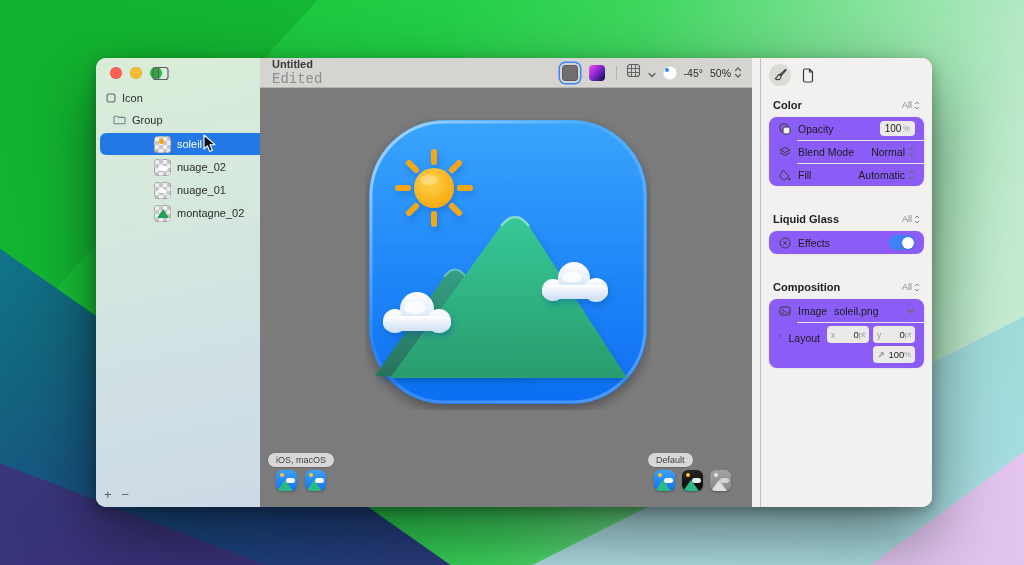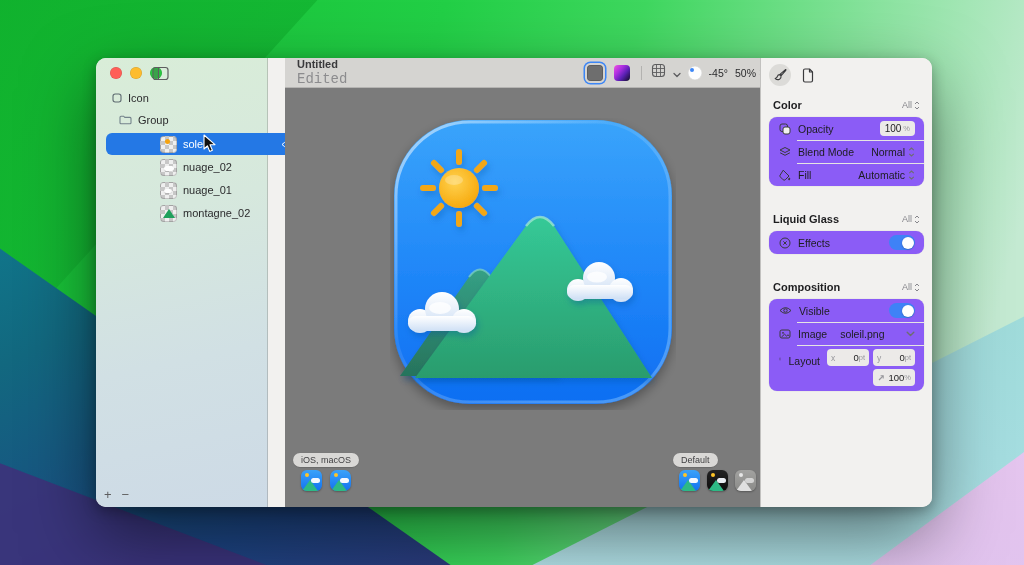--- a/index.html
+++ b/index.html
@@ -22,21 +22,21 @@
             box-shadow:0 28px 70px rgba(0,0,0,.5), 0 4px 14px rgba(0,0,0,.3); }
 
   
   .sidebar { position:absolute; left:0; top:0; width:172px; height:449px;
              background:linear-gradient(168deg,#d9edd8 0%,#d6e8dd 34%,#d1e0e4 66%,#cddae6 100%);
              border-right:1px solid rgba(120,120,120,.35); }
   .traffic { position:absolute; top:67px; left:104px; display:flex; gap:8px; }
   .tl { width:12px; height:12px; border-radius:50%; box-shadow:inset 0 0 0 .5px rgba(0,0,0,.15); }
   .tl-red{ background:#ff5e57; } .tl-yellow{ background:#fdbc2e; } .tl-green{ background:#28c73f; }
   .sb-toggle { position:absolute; left:151px; top:65px; width:17px; height:15px; }
-  .tree { position:absolute; left:0; top:30px; width:204px;margin-left:6px; }
+  .tree { position:absolute; left:0; top:30px; width:204px; }
   .tree-row { display:flex; align-items:center; height:20px; font-size:11px; color:#2b2b2d; }
   .tree-root { padding-left:10px; gap:6px; }
   .tree-group { padding-left:17px; gap:6px; margin-top:2px; }
   .layers { margin-top:3px; }
   .layer-row { position:relative; margin:1px 4px; height:22px; border-radius:6px;
                display:flex; align-items:center; padding-left:54px; gap:6px;
                font-size:11px; color:#2b2b2d; }
   .layer-row.selected { background:#2478e5; color:#ffffff; }
   .thumb { width:17px; height:17px; border-radius:4px; position:relative; overflow:hidden;
            background:#efefef; border:.5px solid rgba(0,0,0,.18);
@@ -46,21 +46,21 @@
   .t-cloud{ position:absolute; left:3px; top:6px; width:10px; height:5px; border-radius:3px; background:#fdfdfd; box-shadow:0 .5px 1px rgba(0,0,0,.2); }
   .t-mtn  { position:absolute; bottom:3px; left:50%; transform:translateX(-50%); width:0; height:0;
             border-left:6px solid transparent; border-right:6px solid transparent; border-bottom:9px solid #1fa05c; }
   .t-mtn.small { border-left-width:4.5px; border-right-width:4.5px; border-bottom-width:7px; }
   .eye { position:absolute; right:9px; top:6px; }
   .sb-bottom { position:absolute; left:8px; bottom:6px; display:flex; gap:10px;
                font-size:13px; color:#5d5d5f; }
   .sb-bottom span { cursor:default; line-height:12px; }
 
   
-  .canvas-col { position:absolute; left:189px; top:0; width:492px; height:449px; background:#7b7b7b; }
+  .canvas-col { position:absolute; left:164px; top:0; width:492px; height:449px; background:#7b7b7b; }
   .canvas-header { position:absolute; left:0; top:0; width:492px; height:30px;
                    background:#d5d4d1; border-bottom:1px solid #b5b4b2;
                    display:flex; align-items:center; }
   .doc-title { margin-left:12px; line-height:1.15; }
   .doc-title .t { font-size:11px; font-weight:bold; color:#3a3a3c; }
   .doc-title .s { font-size:14px; color:#8c8c8e;font-family:Liberation Mono, monospace; }
   .hdr-controls { margin-left:auto; margin-right:10px; display:flex; align-items:center; gap:7px; }
   .swatch-wrap { width:20px; height:20px; border-radius:5.5px; display:flex; align-items:center; justify-content:center; }
   .swatch-wrap.sel { box-shadow:0 0 0 1.5px #3c86f6; }
   .swatch { width:16px; height:16px; border-radius:4px; }
@@ -468,37 +468,27 @@
         <span class="sec-scope">
           <span>All</span>
           <svg width="6" height="9" viewBox="0 0 6 9">
               <polyline points="1,3 3,1 5,3" fill="none" stroke="#86868b" stroke-width="1"></polyline>
               <polyline points="1,6 3,8 5,6" fill="none" stroke="#86868b" stroke-width="1"></polyline>
             </svg>
         </span>
       </div>
       <div class="card">
         <div class="row">
-          <svg width="13" height="9" viewBox="0 0 13 9">
-              <path d="M1 4.5 Q6.5 -1.2 12 4.5 Q6.5 10.2 1 4.5 Z" fill="none" stroke="#3a3a3c" stroke-width="1"></path>
-              <circle cx="6.5" cy="4.5" r="1.7" fill="none" stroke="#3a3a3c" stroke-width="1"></circle>
-            </svg>
-          <span class="lab">Visible</span>
-          <div class="right">
-              <div class="toggle"></div>
-            </div>
-        </div>
-        <div class="row">
           <svg width="12" height="10" viewBox="0 0 12 10">
               <rect x="1" y="1" width="10" height="8" rx="1.8" fill="none" stroke="#3a3a3c" stroke-width="1"></rect>
               <circle cx="4" cy="3.8" r=".9" fill="#3a3a3c"></circle>
               <path d="M2.5 8 L5.5 5.2 L7.5 7 L9 5.8 L10.5 7.2" fill="none" stroke="#3a3a3c" stroke-width="1" stroke-linejoin="round"></path>
             </svg>
           <span class="lab">Image</span>
-          <span style="margin-left:6px;">soleil.png</span>
+          <span style="margin-left:0;">soleil.png</span>
           <div class="right">
             <svg width="9" height="6" viewBox="0 0 9 6">
                 <polyline points="1.2,1.2 4.5,4.6 7.8,1.2" fill="none" stroke="#6d6d70" stroke-width="1.4" stroke-linecap="round" stroke-linejoin="round"></polyline>
               </svg>
           </div>
         </div>
         <div class="row" style="height:46px; align-items:flex-start; padding-top:4px;">
           <svg style="margin-top:4px;" width="12" height="12" viewBox="0 0 12 12">
             <path d="M1 4 L1 1 L4 1 M8 1 L11 1 L11 4 M11 8 L11 11 L8 11 M4 11 L1 11 L1 8" fill="none" stroke="#3a3a3c" stroke-width="1.1" stroke-linecap="round"></path>
             <line x1="3.5" y1="3.5" x2="8.5" y2="8.5" stroke="#3a3a3c" stroke-width="1"></line>

